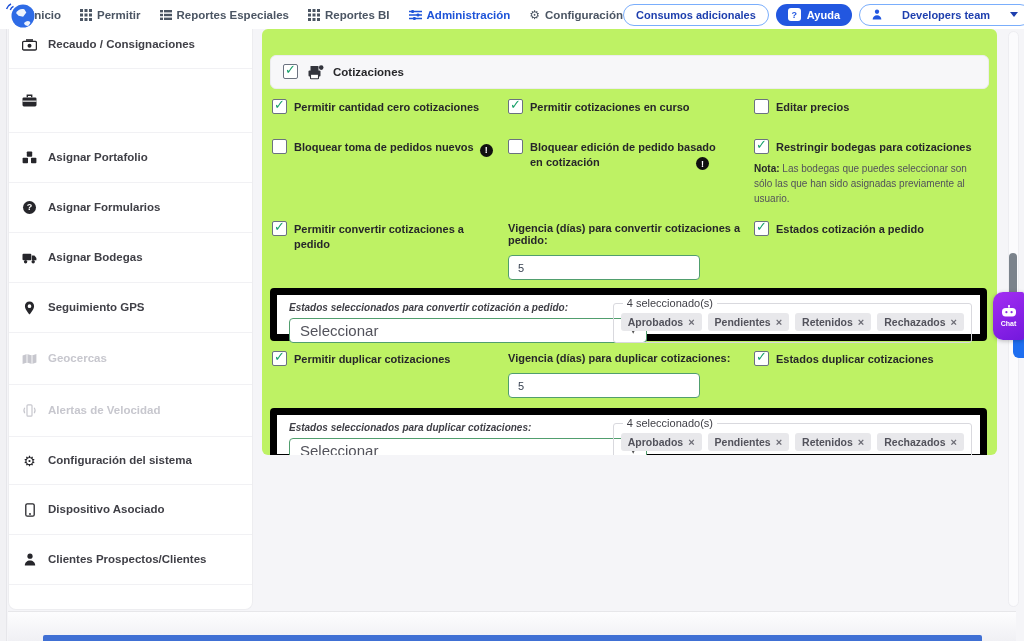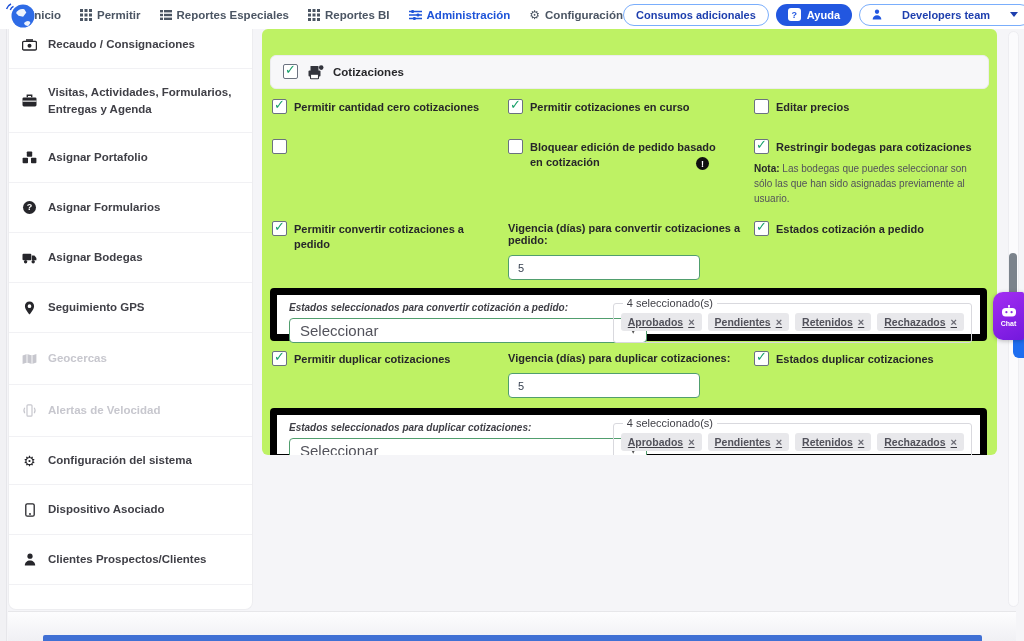--- a/index.html
+++ b/index.html
@@ -130,21 +130,21 @@
     padding:0 10px; font-size:15px; color:#52525b;
   }
   .sel-caret { font-family:"DejaVu Sans", sans-serif; font-size:7px; color:#555; }
   .sel-caret::after { content:"▼"; }
 
   .tag-fieldset {
     position:absolute; right:8px; top:2px; width:334px; height:46px;
     border:1px solid #d9d9de; border-radius:3px; padding:3px 7px 0;
   }
   .tag-fieldset legend { font-size:11px; color:#3f3f46; padding:0 4px; margin-left:2px; }
-  .tags { display:flex; gap:6px; margin-top:1px;text-decoration:underline; }
+  .tags { display:flex; gap:6px; margin-top:1px; }
   .tag {
     background:#e8e8eb; border-radius:3px; padding:3px 7px;
     font-size:10.5px; font-weight:600; color:#52525b;
     display:inline-flex; align-items:center; gap:5px; white-space:nowrap;
   }
   .tag-x { cursor:pointer; color:#6b6b74; font-weight:700; font-size:11px; line-height:1; }
   .tag-x::after { content:"×"; }
 
   
   .chat-blue-tab { position:absolute; right:0; top:304px; width:11px; height:54px; background:#1e6ef0; border-radius:6px 0 0 6px; z-index:21; }
@@ -276,21 +276,20 @@
       <span>Recaudo / Consignaciones</span>
     </div>
     <div class="side-item" style="height:64px">
       <span class="icn">
           <svg width="15" height="13" viewBox="0 0 15 13">
             <rect x=".5" y="3.4" width="14" height="9" rx="1.4" fill="currentColor"></rect>
             <path d="M5.3 3.2V1.3h4.4v1.9" fill="none" stroke="currentColor" stroke-width="1.4"></path>
             <rect x=".5" y="6.6" width="14" height="1.1" fill="#fff"></rect>
           </svg>
         </span>
-      <span>Visitas, Actividades, Formularios, Entregas y Agenda</span>
     </div>
     <div class="side-item" style="height:50px">
       <span class="icn">
           <svg width="15" height="13" viewBox="0 0 15 13" fill="currentColor">
             <rect x="4.8" y=".4" width="5.4" height="5.4" rx=".8"></rect>
             <rect x=".6" y="6.8" width="5.4" height="5.4" rx=".8"></rect>
             <rect x="9" y="6.8" width="5.4" height="5.4" rx=".8"></rect>
           </svg>
         </span>
       <span>Asignar Portafolio</span>
@@ -390,20 +389,21 @@
     </label>
     <label class="cb col3">
       <span class="cbx"></span>
       <span class="cb-label">Editar precios</span>
     </label>
   </div>
 
   <div class="row" style="top:111px">
     <label class="cb col1">
       <span class="cbx"></span>
+      <span class="cb-label"><span>Bloquear toma de pedidos nuevos</span><span class="info-dot"></span></span>
     </label>
     <label class="cb col2" style="width:215px">
       <span class="cbx"></span>
       <span class="cb-label">Bloquear edición de pedido basado en cotización</span>
       <span class="info-dot info-abs" style="left:182px;top:17px"></span>
     </label>
     <div class="col3">
       <label class="cb">
         <span class="cbx checked"></span>
         <span class="cb-label">Restringir bodegas para cotizaciones</span>

